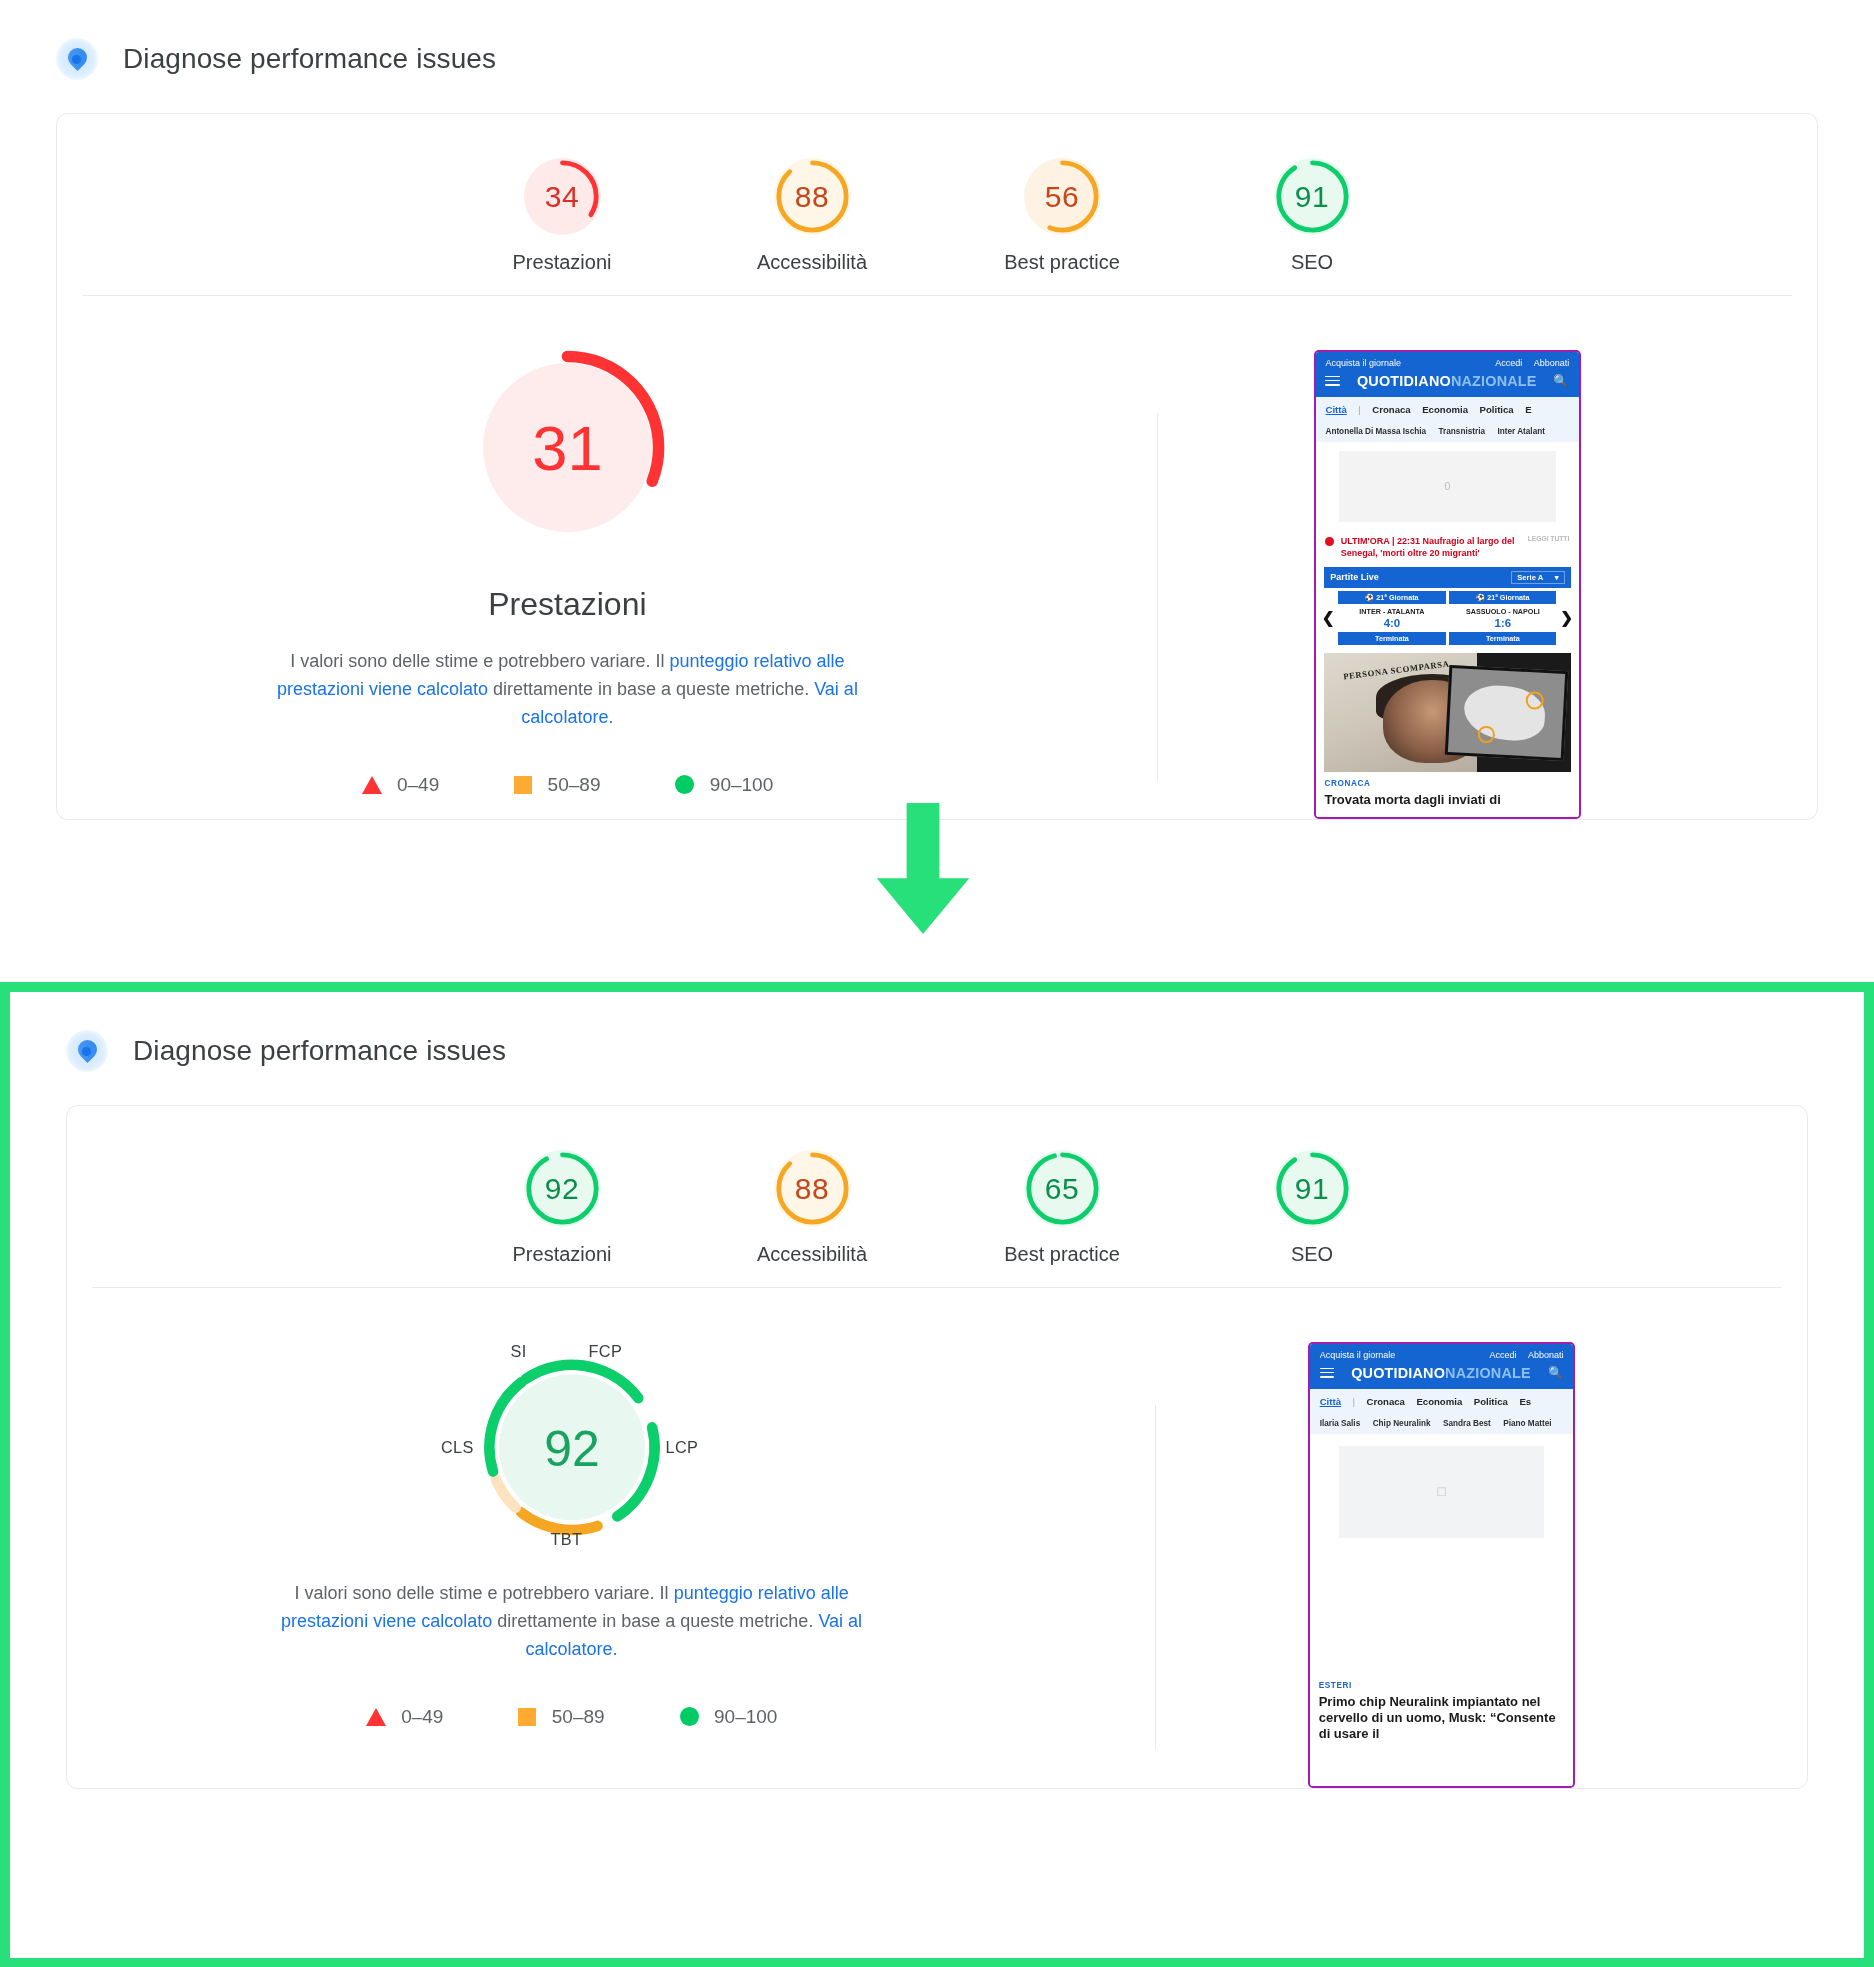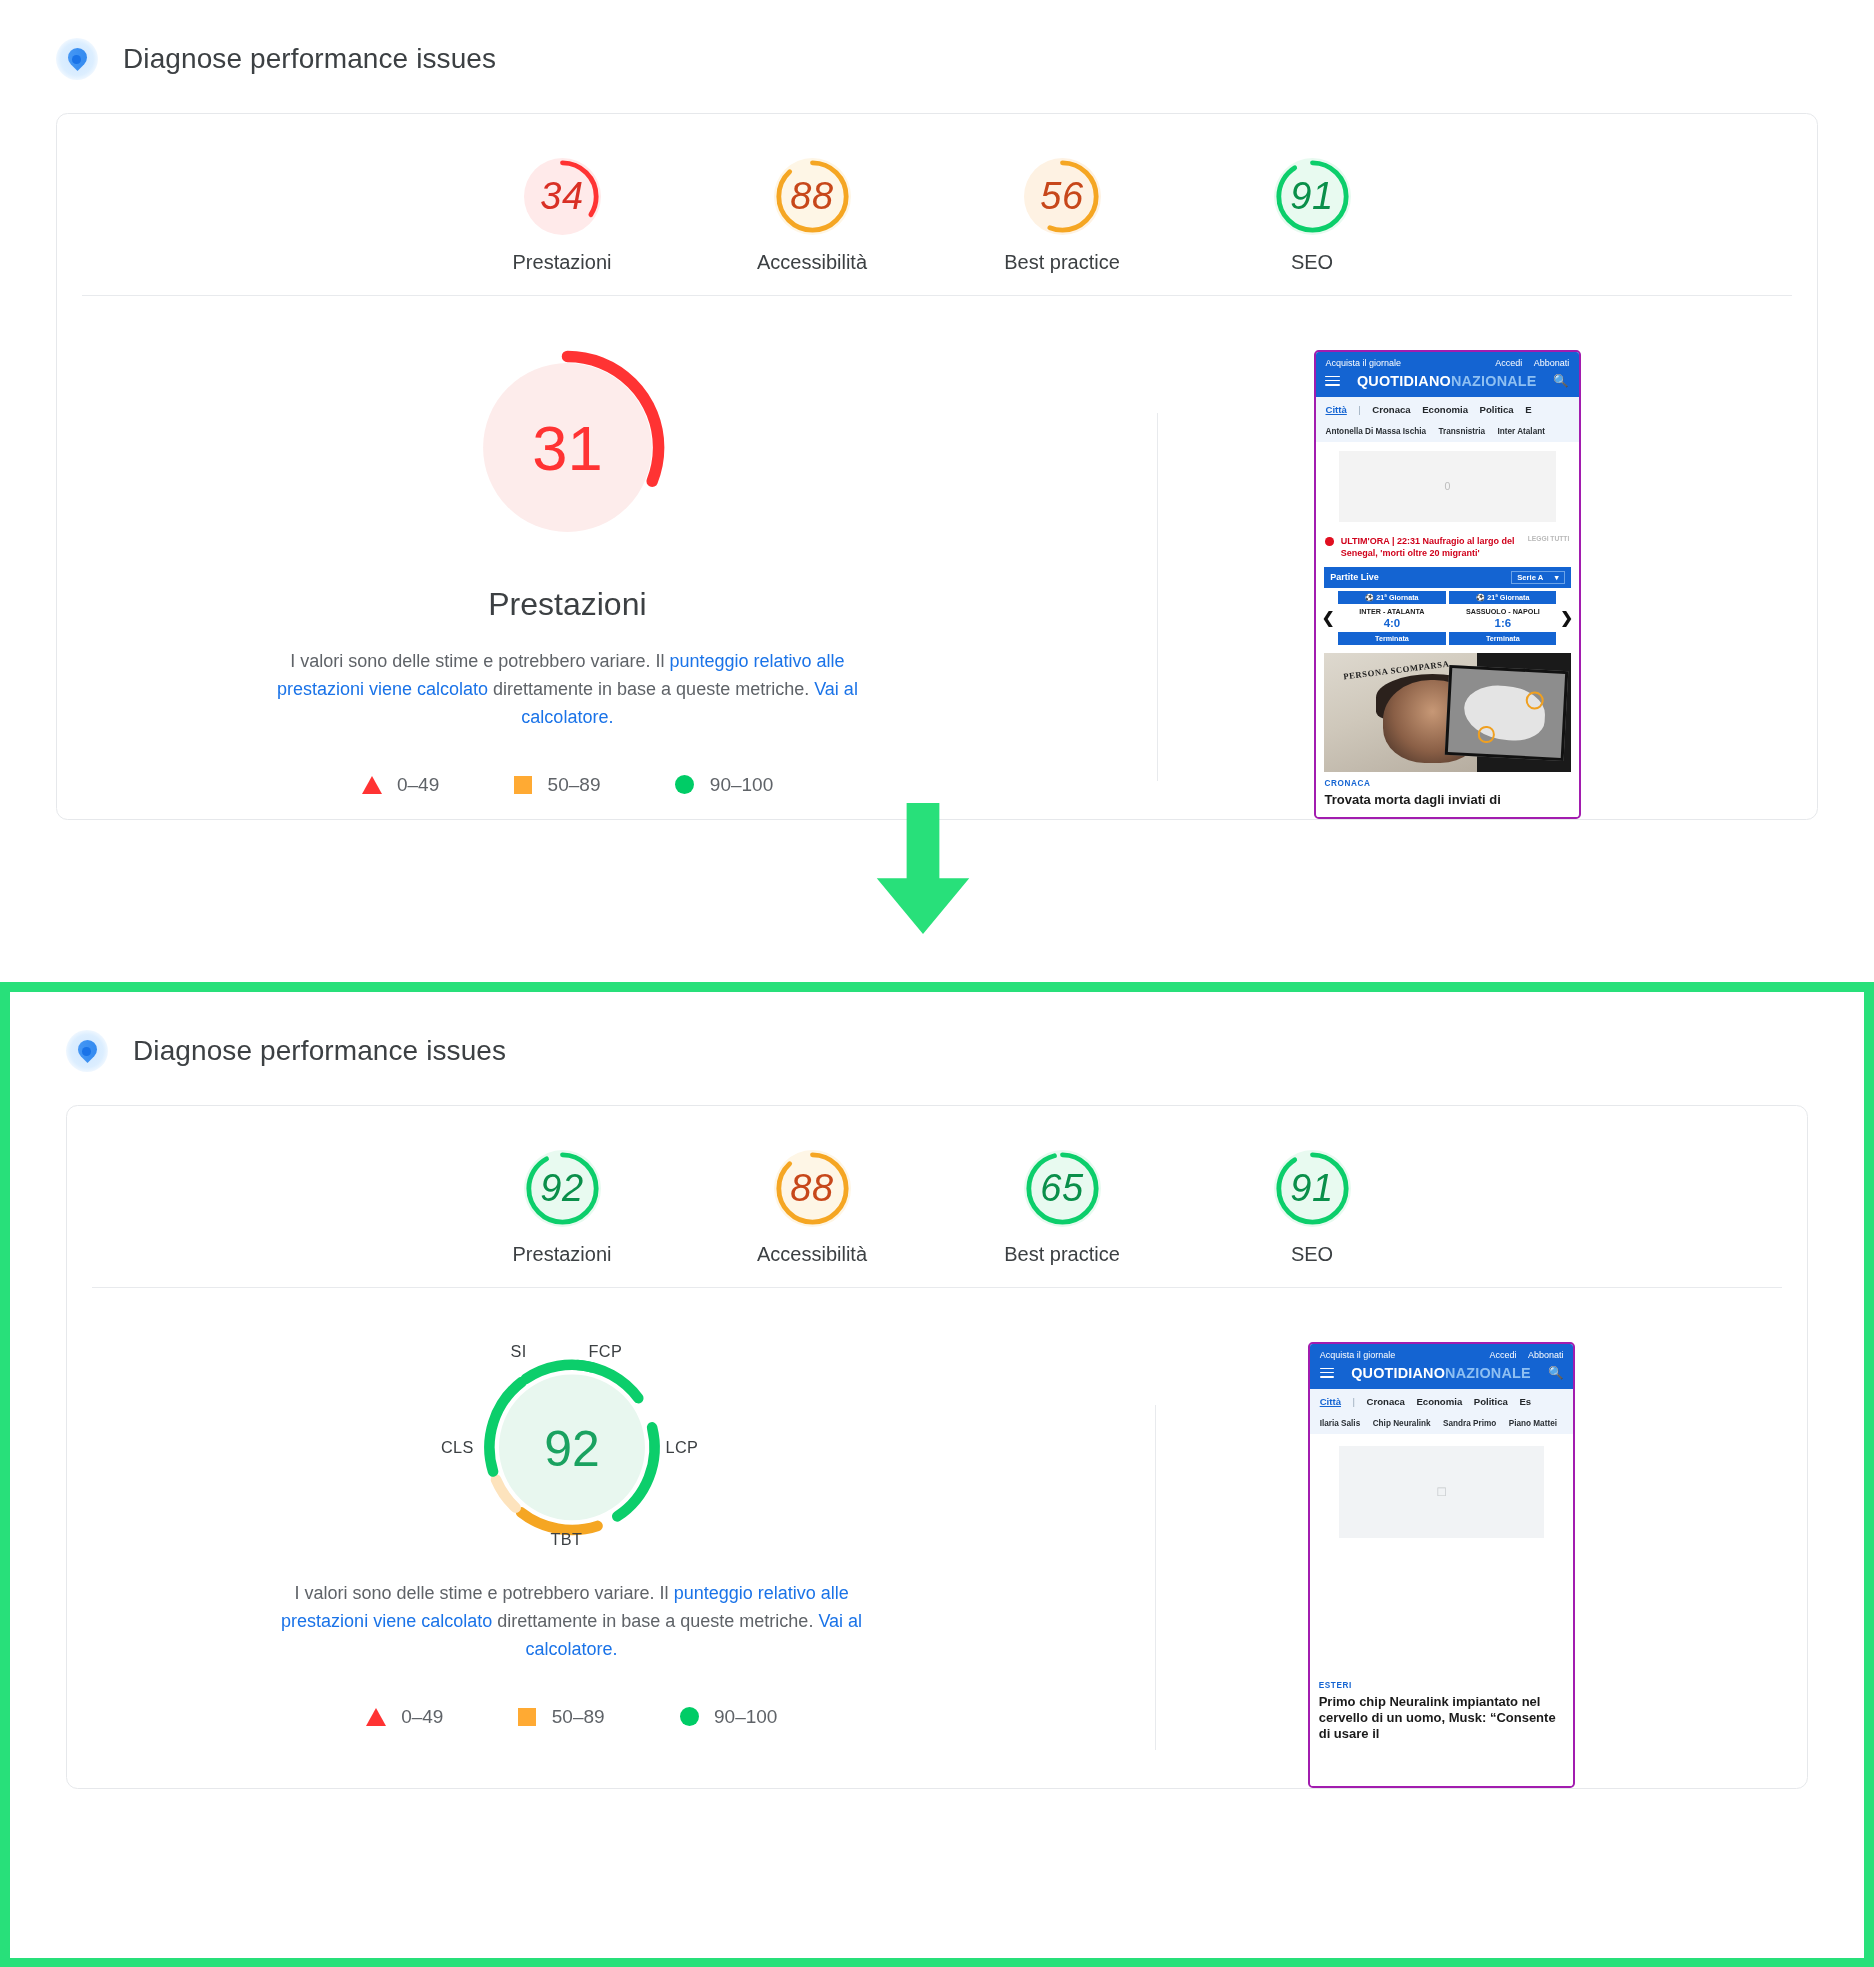--- a/index.html
+++ b/index.html
@@ -41,21 +41,21 @@
   }
 
   
   .scorerow { display: flex; justify-content: center; gap: 96px; padding: 44px 0 21px 0; }
   .score { width: 154px; text-align: center; }
   .ring-wrap { position: relative; width: 77px; height: 77px; margin: 0 auto; }
   .ring { width: 77px; height: 77px; border-radius: 50%; position: relative; }
   .ring svg { position: absolute; inset: 0; }
   .ring .num {
     position: absolute; inset: 0; display: flex; align-items: center; justify-content: center;
-    font-size: 38px; letter-spacing: 0.5px; font-style: italic;
+    font-size: 30px; letter-spacing: 0.5px;
   }
   .score-label { margin-top: 16.3px; font-size: 20px; color: #3c4043; }
 
   
   .divider { height: 1px; background: #e8eaed; margin: 0 25px; }
   .detail { display: flex; position: relative; padding: 46px 0 0 0; min-height: 500px; }
   .detail-left { width: 58%; padding: 0 38px; text-align: center; }
   .detail-right { flex: 1; display: flex; justify-content: center; padding-top: 7.7px; }
   .vline { position: absolute; top: 117px; bottom: 38px; left: 62.5%; width: 1px; background: #e8eaed; }
 
@@ -456,21 +456,21 @@
             <span class="city">Città</span>
             <span class="sep">|</span>
             <span>Cronaca</span>
             <span>Economia</span>
             <span>Politica</span>
             <span>Es</span>
           </div>
           <div class="ph-topics">
             <span>Ilaria Salis</span>
             <span>Chip Neuralink</span>
-            <span>Sandra Primo</span>
+            <span>Sandra Best</span>
             <span>Piano Mattei</span>
           </div>
           <div class="ph-ad2">☐</div>
           <div class="ph-gap"></div>
           <div class="ph-kicker">ESTERI</div>
           <div class="ph-head">Primo chip Neuralink impiantato nel cervello di un uomo, Musk: “Consente di usare il</div>
         </div>
       </div>
     </div>
   </div>

